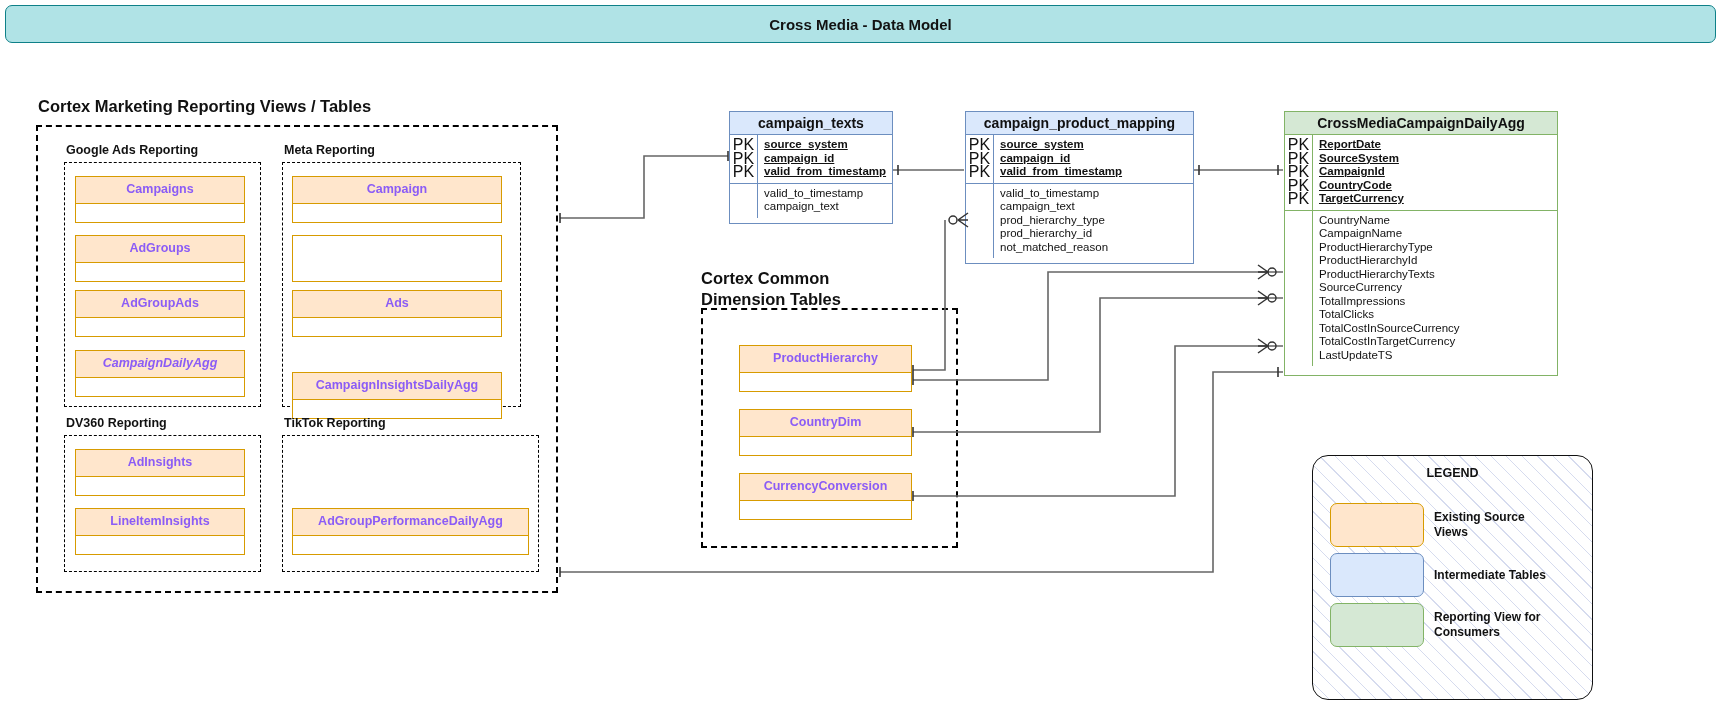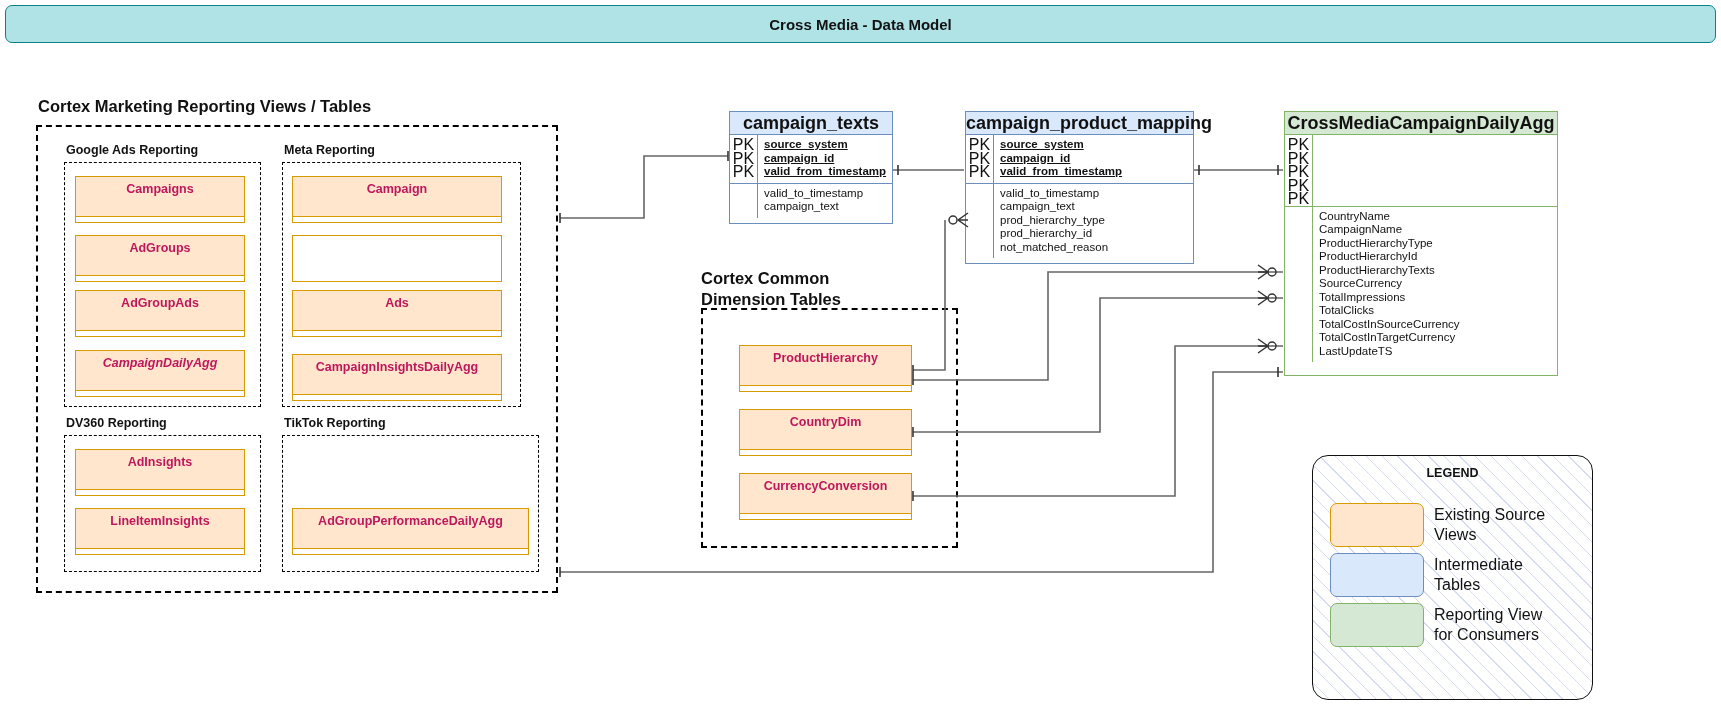--- a/index.html
+++ b/index.html
@@ -37,29 +37,29 @@
   .dash-inner{
     position:absolute; border:1.6px dashed #000; background:transparent;
   }
 
   
   .ent{
     position:absolute; border:1px solid #d79b00; background:#ffffff;
   }
   .ent .hdr{
     background:#ffe6cc; border-bottom:1px solid #d79b00;
-    text-align:center; font-weight:bold; font-size:12.5px; color:#be185d;
-    height:40px; line-height:24px; white-space:nowrap; overflow:hidden;
+    text-align:center; font-weight:bold; font-size:12.5px; color:#8b5cf6;
+    height:27px; line-height:24px; white-space:nowrap; overflow:hidden;
   }
   .ent .body{ height:21px; }
 
   
   .ertable{ position:absolute; background:#fff; }
   .ertable .t-hdr{
-    text-align:center; font-weight:bold; font-size:18px; color:#111;
+    text-align:center; font-weight:bold; font-size:14px; color:#111;
     height:23px; line-height:22px;
   }
   .ertable .t-sec{ display:flex; }
   .ertable .t-pkcol{
     width:28px; flex:0 0 28px; text-align:center;
     font-size:16px; color:#111; padding-top:3px;
   }
   .ertable .t-fields{
     flex:1 1 auto; padding:3px 0 4px 6px; font-size:11.5px; color:#111;
   }
@@ -96,21 +96,21 @@
   .lg-row{ position:absolute; left:17px; width:212px; height:44px; }
   .lg-swatch{
     position:absolute; left:0; top:0; width:94px; height:44px;
     border-radius:7px;
   }
   .lg-swatch.orange{ background:#ffe6cc; border:1px solid #d79b00; }
   .lg-swatch.blue{ background:#dae8fc; border:1px solid #6c8ebf; }
   .lg-swatch.green{ background:#d5e8d4; border:1px solid #82b366; }
   .lg-text{
     position:absolute; left:104px; top:0; width:116px; height:44px;
-    display:flex; align-items:center; font-size:16px; font-weight:normal;
+    display:flex; align-items:center; font-size:12px; font-weight:bold;
     color:#111; line-height:1.25;
   }
 
   
   svg.links{ position:absolute; left:0; top:0; width:1721px; height:707px;
              pointer-events:none; }
 </style>
 </head>
 <body>
 
@@ -154,21 +154,21 @@
     <div class="hdr">Campaign</div>
     <div class="body"></div>
   </div>
   <div class="ent" style="left:292px; top:235px; width:210px; height:47px;">
     <div class="body"></div>
   </div>
   <div class="ent" style="left:292px; top:290px; width:210px; height:47px;">
     <div class="hdr">Ads</div>
     <div class="body"></div>
   </div>
-  <div class="ent" style="left:292px; top:354px; width:210px; height:47px;">
+  <div class="ent" style="left:292px; top:372px; width:210px; height:47px;">
     <div class="hdr">CampaignInsightsDailyAgg</div>
     <div class="body"></div>
   </div>
 
   <div class="group-label" style="left:66px; top:416px;">DV360 Reporting</div>
   <div class="dash-inner" style="left:64px; top:435px; width:197px; height:137px;"></div>
 
   <div class="ent" style="left:75px; top:449px; width:170px; height:47px;">
     <div class="hdr">AdInsights</div>
     <div class="body"></div>
@@ -252,20 +252,27 @@
 
   <div class="ertable green-tbl" style="left:1284px; top:111px; width:274px; height:265px;">
     <div class="t-hdr">CrossMediaCampaignDailyAgg</div>
     <div class="t-sec">
       <div class="t-pkcol">
         <div>PK</div>
         <div>PK</div>
         <div>PK</div>
         <div>PK</div>
         <div>PK</div>
+      </div>
+      <div class="t-fields">
+        <div class="pk-name">ReportDate</div>
+        <div class="pk-name">SourceSystem</div>
+        <div class="pk-name">CampaignId</div>
+        <div class="pk-name">CountryCode</div>
+        <div class="pk-name">TargetCurrency</div>
       </div>
     </div>
     <div class="t-sec">
       <div class="t-pkcol"></div>
       <div class="t-fields">
         <div>CountryName</div>
         <div>CampaignName</div>
         <div>ProductHierarchyType</div>
         <div>ProductHierarchyId</div>
         <div>ProductHierarchyTexts</div>

